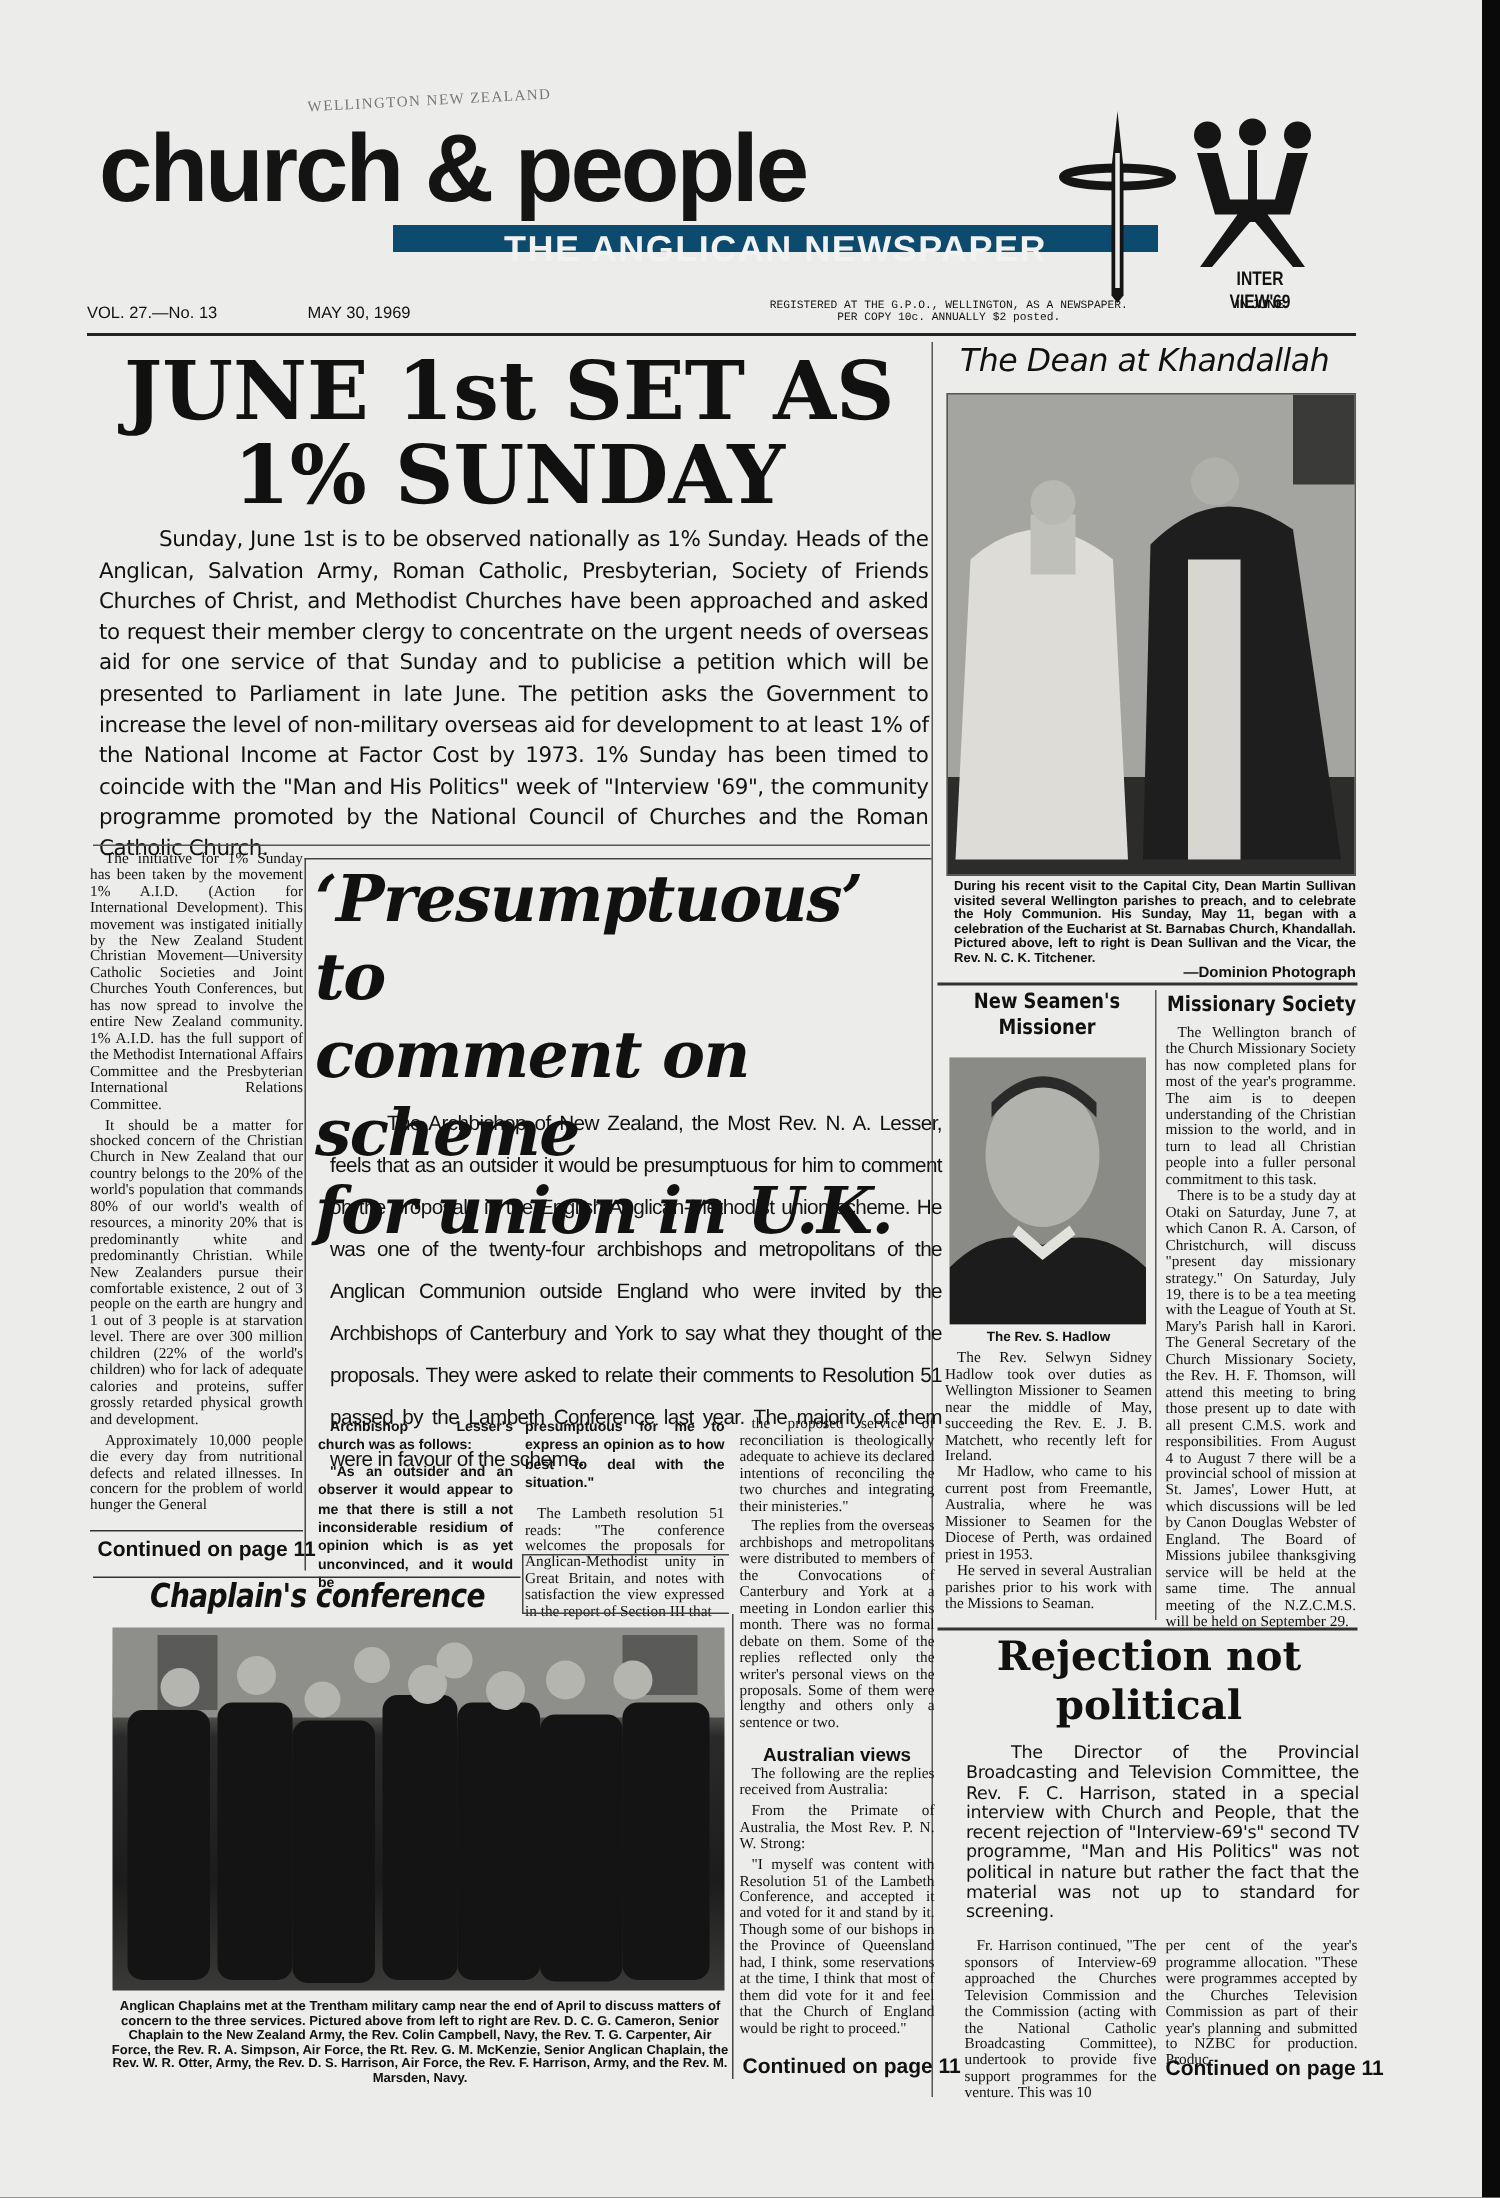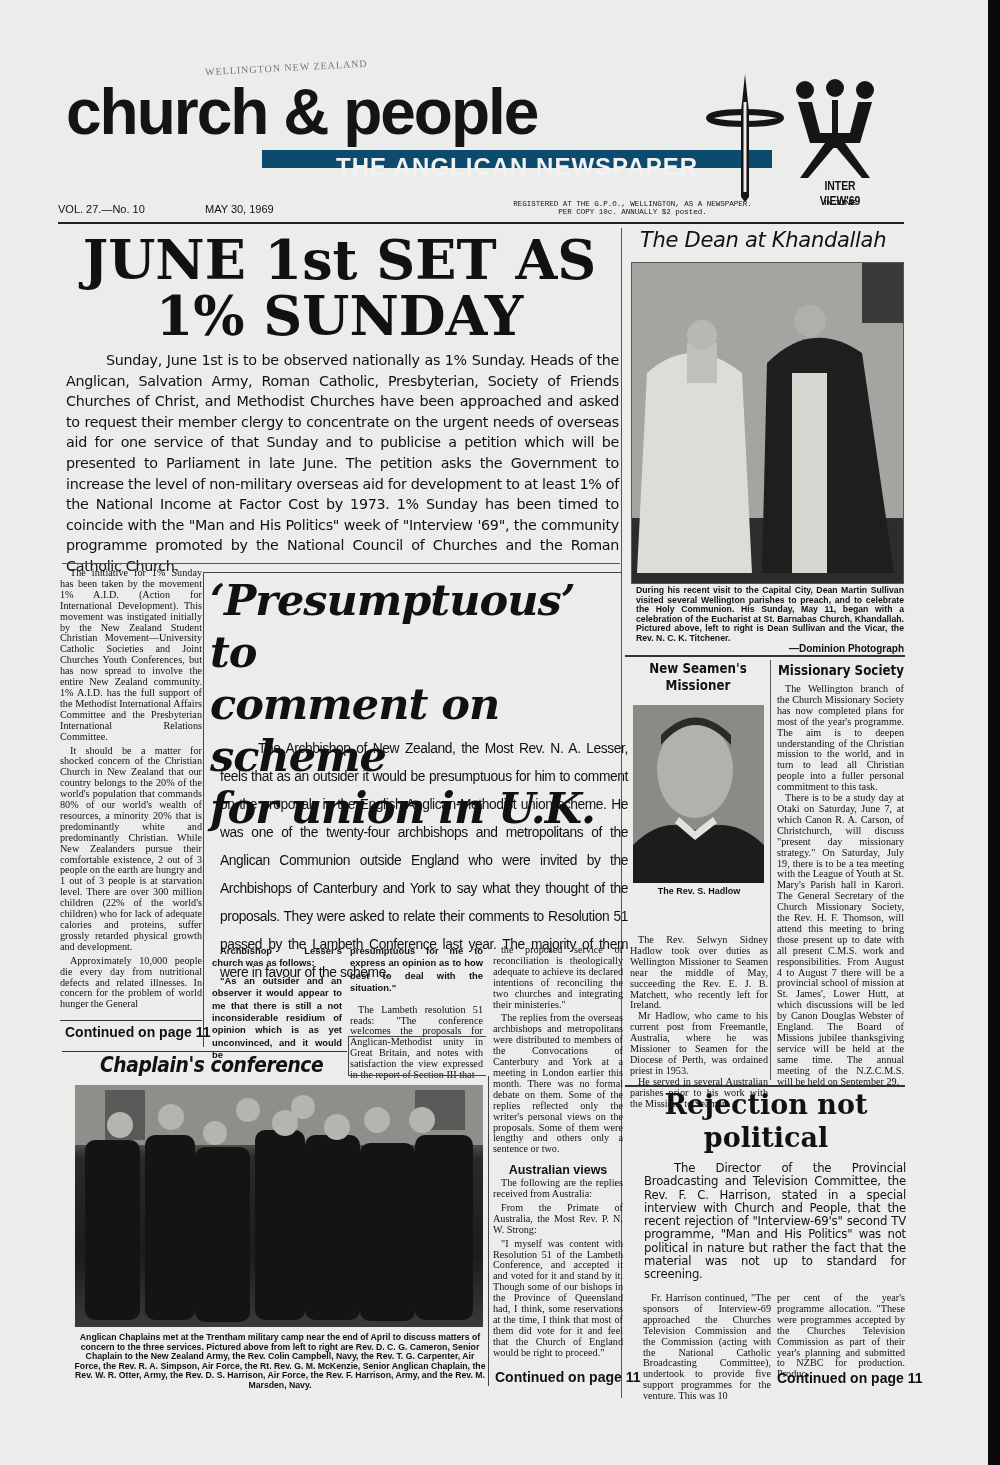--- a/index.html
+++ b/index.html
@@ -63,21 +63,21 @@
   
   .dean-head { left: 640px; top: 228px; font-family: "DejaVu Sans", sans-serif; font-style: italic; font-size: 21px; letter-spacing: -0.3px; }
   .dean-photo { left: 631px; top: 262px; width: 273px; height: 322px; background: #999995; overflow: hidden; border: 1px solid #555; }
   .dean-caption { left: 636px; top: 586px; width: 268px; font-family: "Liberation Sans", sans-serif; font-weight: bold; font-size: 8.7px; line-height: 9.6px; text-align: justify; }
   .dean-credit { left: 780px; top: 643px; width: 124px; text-align: right; font-family: "Liberation Sans", sans-serif; font-weight: bold; font-size: 10px; }
   .hline-dean { left: 625px; top: 655px; width: 280px; height: 2px; background: #333; }
 
   .sea-head { left: 628px; top: 660px; width: 140px; text-align: center; font-family: "DejaVu Sans", sans-serif; font-weight: bold; font-size: 14px; line-height: 17px; transform: scaleX(0.85); }
   .sea-photo { left: 633px; top: 705px; width: 131px; height: 178px; background: #888884; overflow: hidden; }
   .sea-cap { left: 630px; top: 886px; width: 138px; text-align: center; font-family: "Liberation Sans", sans-serif; font-weight: bold; font-size: 9px; }
-  .sea-body { left: 630px; top: 901px; width: 138px; font-family: "Liberation Serif", serif; font-size: 10.2px; line-height: 10.9px; text-align: justify; margin-top: 34px; }
+  .sea-body { left: 630px; top: 901px; width: 138px; font-family: "Liberation Serif", serif; font-size: 10.2px; line-height: 10.9px; text-align: justify; }
   .sea-body p { text-indent: 8px; }
   .vline-right { left: 770px; top: 660px; width: 1px; height: 420px; background: #555; }
 
   .miss-head { left: 778px; top: 662px; font-family: "DejaVu Sans", sans-serif; font-weight: bold; font-size: 14px; transform: scaleX(0.85); transform-origin: left; }
   .miss-body { left: 777px; top: 684px; width: 127px; font-family: "Liberation Serif", serif; font-size: 10.2px; line-height: 10.9px; text-align: justify; }
   .miss-body p { text-indent: 8px; }
   .hline-rej { left: 625px; top: 1085px; width: 280px; height: 2px; background: #333; }
 
   .rej-head { left: 628px; top: 1088px; width: 276px; text-align: center; font-family: "DejaVu Serif", serif; font-weight: bold; font-size: 27px; line-height: 33px; }
   .rej-lead { left: 644px; top: 1162px; width: 262px; font-family: "DejaVu Sans", sans-serif; font-size: 11.7px; line-height: 13.3px; text-align: justify; letter-spacing: -0.2px; }
@@ -107,21 +107,21 @@
   <svg class="abs iv-logo" viewBox="0 0 90 105">
     <circle cx="15" cy="12" r="9" fill="#151515"></circle>
     <circle cx="45" cy="10" r="9" fill="#151515"></circle>
     <circle cx="75" cy="12" r="9" fill="#151515"></circle>
     <path d="M8 24 L22 24 L30 55 L60 55 L68 24 L82 24 L70 65 L55 65 L80 100 L72 100 L45 68 L18 100 L10 100 L35 65 L20 65 Z" fill="#151515"></path>
     <rect x="42" y="22" width="6" height="48" fill="#151515"></rect>
   </svg>
   <div class="abs iv-text">INTER VIEW'69</div>
   <div class="abs iv-sub">IN JUNE</div>
 
-  <div class="abs vol">VOL. 27.—No. 10</div>
+  <div class="abs vol">VOL. 27.—No. 13</div>
   <div class="abs date">MAY 30, 1969</div>
   <div class="abs reg">REGISTERED AT THE G.P.O., WELLINGTON, AS A NEWSPAPER. PER COPY 10c. ANNUALLY $2 posted.</div>
   <div class="abs rule-top"></div>
 
   <div class="abs head1">
     <div>JUNE 1st SET AS</div>
     <div>1% SUNDAY</div>
   </div>
   <div class="abs lead">
     <p>Sunday, June 1st is to be observed nationally as 1% Sunday. Heads of the Anglican, Salvation Army, Roman Catholic, Presbyterian, Society of Friends Churches of Christ, and Methodist Churches have been approached and asked to request their member clergy to concentrate on the urgent needs of overseas aid for one service of that Sunday and to publicise a petition which will be presented to Parliament in late June. The petition asks the Government to increase the level of non-military overseas aid for development to at least 1% of the National Income at Factor Cost by 1973. 1% Sunday has been timed to coincide with the "Man and His Politics" week of "Interview '69", the community programme promoted by the National Council of Churches and the Roman Catholic Church.</p>

